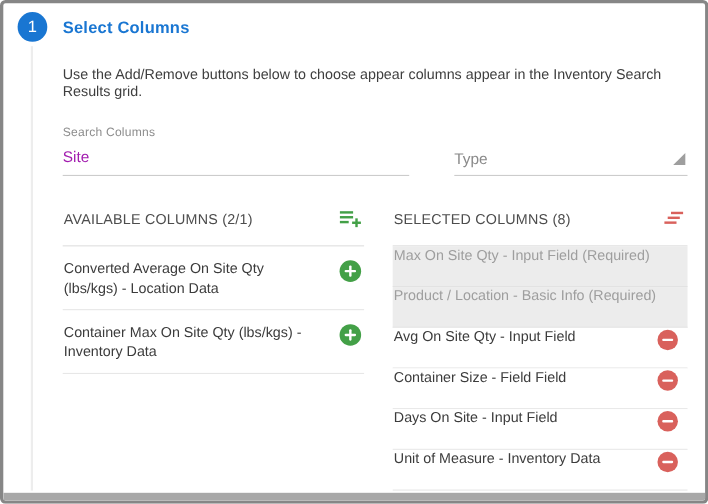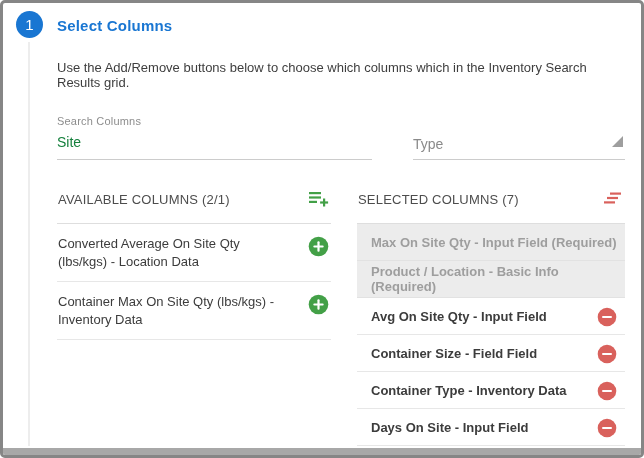--- a/index.html
+++ b/index.html
@@ -25,63 +25,63 @@
   }
   .step-connector{position:absolute;left:25px;top:39px;bottom:9px;width:2px;background:#ededed;}
   .content{position:absolute;left:54px;top:12px;right:16px;}
   .page-title{font-size:15px;font-weight:bold;color:var(--blue);margin-top:2px;letter-spacing:.2px;}
   .instructions{margin-top:26px;font-size:13px;color:var(--text);}
   .filters{display:flex;align-items:flex-end;margin-top:25px;}
   .search-field{flex:0 0 315px;}
   .field-label{font-size:11px;color:var(--muted);letter-spacing:.2px;}
   .search-input{
     display:block;width:100%;border:none;outline:none;background:transparent;
-    border-bottom:1px solid #ccc;font-size:14px;color:#15803d;padding:7px 0 9px;
+    border-bottom:1px solid #ccc;font-size:14px;color:#a21caf;padding:7px 0 9px;
   }
   .type-field{
-    margin-left:auto;width:212px;display:flex;align-items:flex-start;justify-content:space-between;
+    margin-left:auto;width:212px;display:flex;align-items:center;justify-content:space-between;
     border-bottom:1px solid #ccc;padding:7px 2px 7px 0;cursor:pointer;
   }
   .type-label{font-size:14px;color:#8a8a8a;}
   .corner-triangle{width:0;height:0;border-left:11px solid transparent;border-bottom:11px solid #9e9e9e;}
   .panels{display:flex;margin-top:28px;}
   .panel-available{width:274px;margin-right:26px;}
   .panel-selected{flex:1;}
   .panel-header{
     display:flex;align-items:center;justify-content:space-between;
     padding:0 2px 12px 1px;border-bottom:1px solid #dedede;
   }
   .panel-title{font-size:13px;color:#4d4d4d;letter-spacing:.2px;}
   .icon-btn{background:none;border:none;cursor:pointer;display:flex;align-items:center;padding:0;}
   .avail-row{display:flex;align-items:flex-start;justify-content:space-between;
     padding:11px 2px 11px 1px;border-bottom:1px solid var(--divider);}
   .avail-label{font-size:13px;line-height:1.35;color:#3c3c3c;width:218px;}
   .round-btn{background:none;border:none;cursor:pointer;padding:0;line-height:0;margin-top:1px;}
-  .sel-row{display:flex;align-items:center;justify-content:space-between;height:37px;
-    padding:0 8px 0 14px;border-bottom:1px solid var(--divider);background:#fff;font-weight:bold;}
+  .sel-row{display:flex;align-items:flex-start;justify-content:space-between;height:37px;
+    padding:0 8px 0 1px;border-bottom:1px solid var(--divider);background:#fff;}
   .sel-label{font-size:13px;color:#3c3c3c;}
   .sel-row.required{background:var(--req-bg);border-bottom:1px solid #e2e2e2;}
   .sel-row.required .sel-label{color:var(--req-text);}
   .hscrollbar{position:absolute;left:0;right:0;bottom:0;height:7px;background:#a8a8a8;}
 </style>
 </head>
 <body>
 
 <div class="screen">
 
   <div class="step-badge">
     <span>1</span>
   </div>
   <div class="step-connector"></div>
 
   <div class="content">
 
     <div class="page-title">Select Columns</div>
 
-    <div class="instructions">Use the Add/Remove buttons below to choose which columns which in the Inventory Search Results grid.</div>
+    <div class="instructions">Use the Add/Remove buttons below to choose appear columns appear in the Inventory Search Results grid.</div>
 
     <div class="filters">
       <div class="search-field">
         <div class="field-label">Search Columns</div>
         <input class="search-input" type="text" value="Site" style="">
       </div>
       <div class="type-field">
         <span class="type-label">Type</span>
         <span class="corner-triangle"></span>
       </div>
@@ -128,21 +128,21 @@
           <rect x="5.3" y="9.4" width="10.4" height="2.2" rx="1" fill="#fff"></rect>
         </svg>
       </span>
     </button>
   </div>
 </div>
       </div>
 
       <div class="panel-selected">
         <div class="panel-header">
-          <span class="panel-title">SELECTED COLUMNS (7)</span>
+          <span class="panel-title">SELECTED COLUMNS (8)</span>
           <button class="icon-btn">
             <span>
               <svg width="20" height="20" viewBox="0 0 20 20">
                 <rect x="7" y="4.5" width="11" height="2.2" fill="#d9615c"></rect>
                 <rect x="4" y="8.9" width="11" height="2.2" fill="#d9615c"></rect>
                 <rect x="1" y="13.3" width="11" height="2.2" fill="#d9615c"></rect>
               </svg>
             </span>
           </button>
         </div>
@@ -174,31 +174,20 @@
     <button class="round-btn">
       <span>
         <svg width="20" height="20" viewBox="0 0 20 20">
           <circle cx="10" cy="10" r="9.3" fill="#d9615c"></circle>
           <rect x="5" y="8.9" width="10" height="2.2" rx="1" fill="#fff"></rect>
         </svg>
       </span>
     </button>
   </div>
 
-  <div class="sel-row">
-    <span class="sel-label">Container Type - Inventory Data</span>
-    <button class="round-btn">
-      <span>
-        <svg width="20" height="20" viewBox="0 0 20 20">
-          <circle cx="10" cy="10" r="9.3" fill="#d9615c"></circle>
-          <rect x="5" y="8.9" width="10" height="2.2" rx="1" fill="#fff"></rect>
-        </svg>
-      </span>
-    </button>
-  </div>
 
   <div class="sel-row">
     <span class="sel-label">Days On Site - Input Field</span>
     <button class="round-btn">
       <span>
         <svg width="20" height="20" viewBox="0 0 20 20">
           <circle cx="10" cy="10" r="9.3" fill="#d9615c"></circle>
           <rect x="5" y="8.9" width="10" height="2.2" rx="1" fill="#fff"></rect>
         </svg>
       </span>

